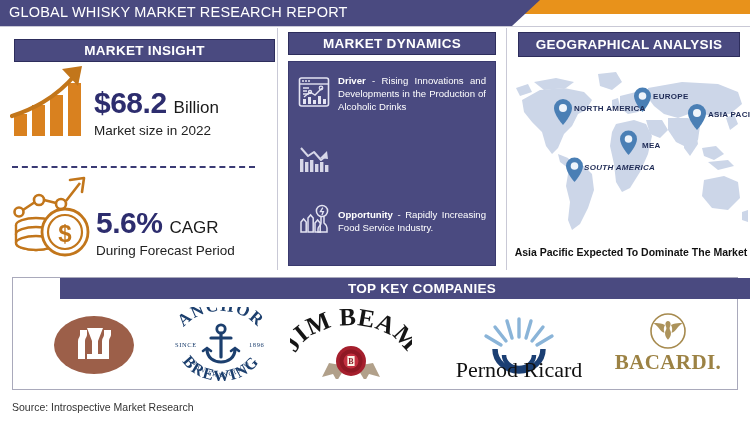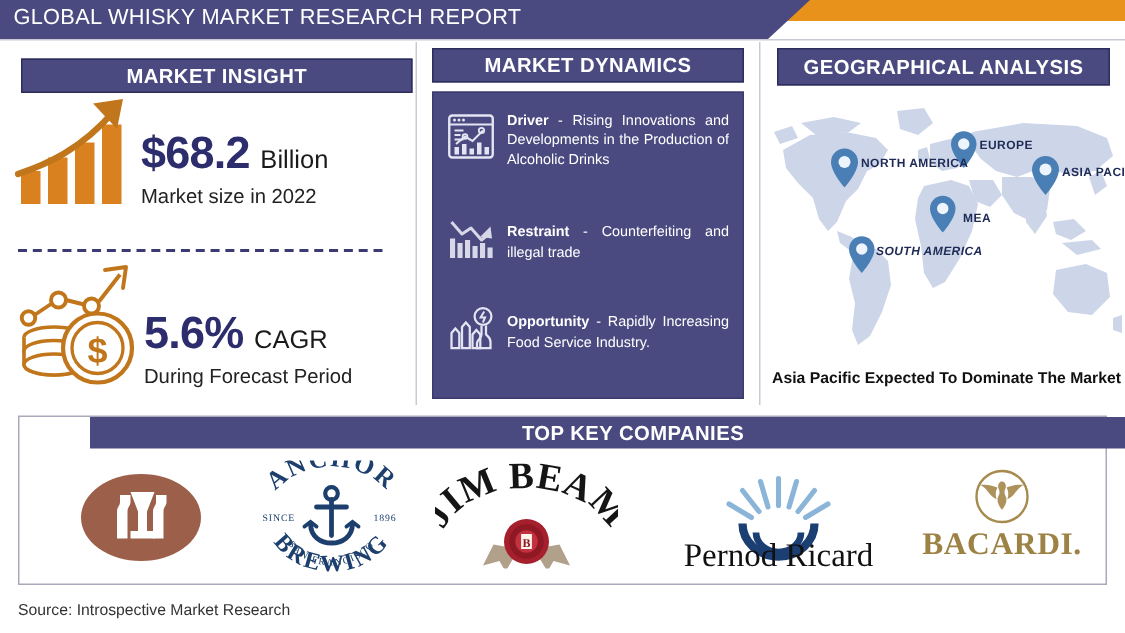--- a/index.html
+++ b/index.html
@@ -267,23 +267,20 @@
         <svg width="34" height="34" viewBox="0 0 34 34">
           <path d="M4 6 L11 14 L17 10 L24 18 L29 14" stroke="#d7d7e8" stroke-width="2" fill="none" stroke-linejoin="round"></path>
           <path d="M30 9 L31 17 L23 16 Z" fill="#d7d7e8"></path>
           <rect x="3" y="17" width="3.4" height="13" fill="#d7d7e8"></rect>
           <rect x="8" y="20" width="3.4" height="10" fill="#d7d7e8"></rect>
           <rect x="13" y="18" width="3.4" height="12" fill="#d7d7e8"></rect>
           <rect x="18" y="22" width="3.4" height="8" fill="#d7d7e8"></rect>
           <rect x="23" y="20" width="3.4" height="10" fill="#d7d7e8"></rect>
           <rect x="28" y="23" width="3.4" height="7" fill="#d7d7e8"></rect>
         </svg>
-      </div>
-      <div class="dyn-text">
-        <b>Restraint</b><span> - </span><span>Counterfeiting and illegal trade</span>
       </div>
     </div>
 
     <div class="dyn-item" style="left:8px; top:140px;">
       <div class="dyn-icon">
         <svg width="34" height="34" viewBox="0 0 34 34">
           <g fill="none" stroke="#e4e4f2" stroke-width="1.5">
             <path d="M4 30 v-10 l2.6-3 l2.6 3 v10 z"></path>
             <path d="M11 30 v-14 l2.6-3 l2.6 3 v14 z"></path>
             <path d="M18 30 v-9 l2.6-3 l2.6 3 v9 z"></path>

